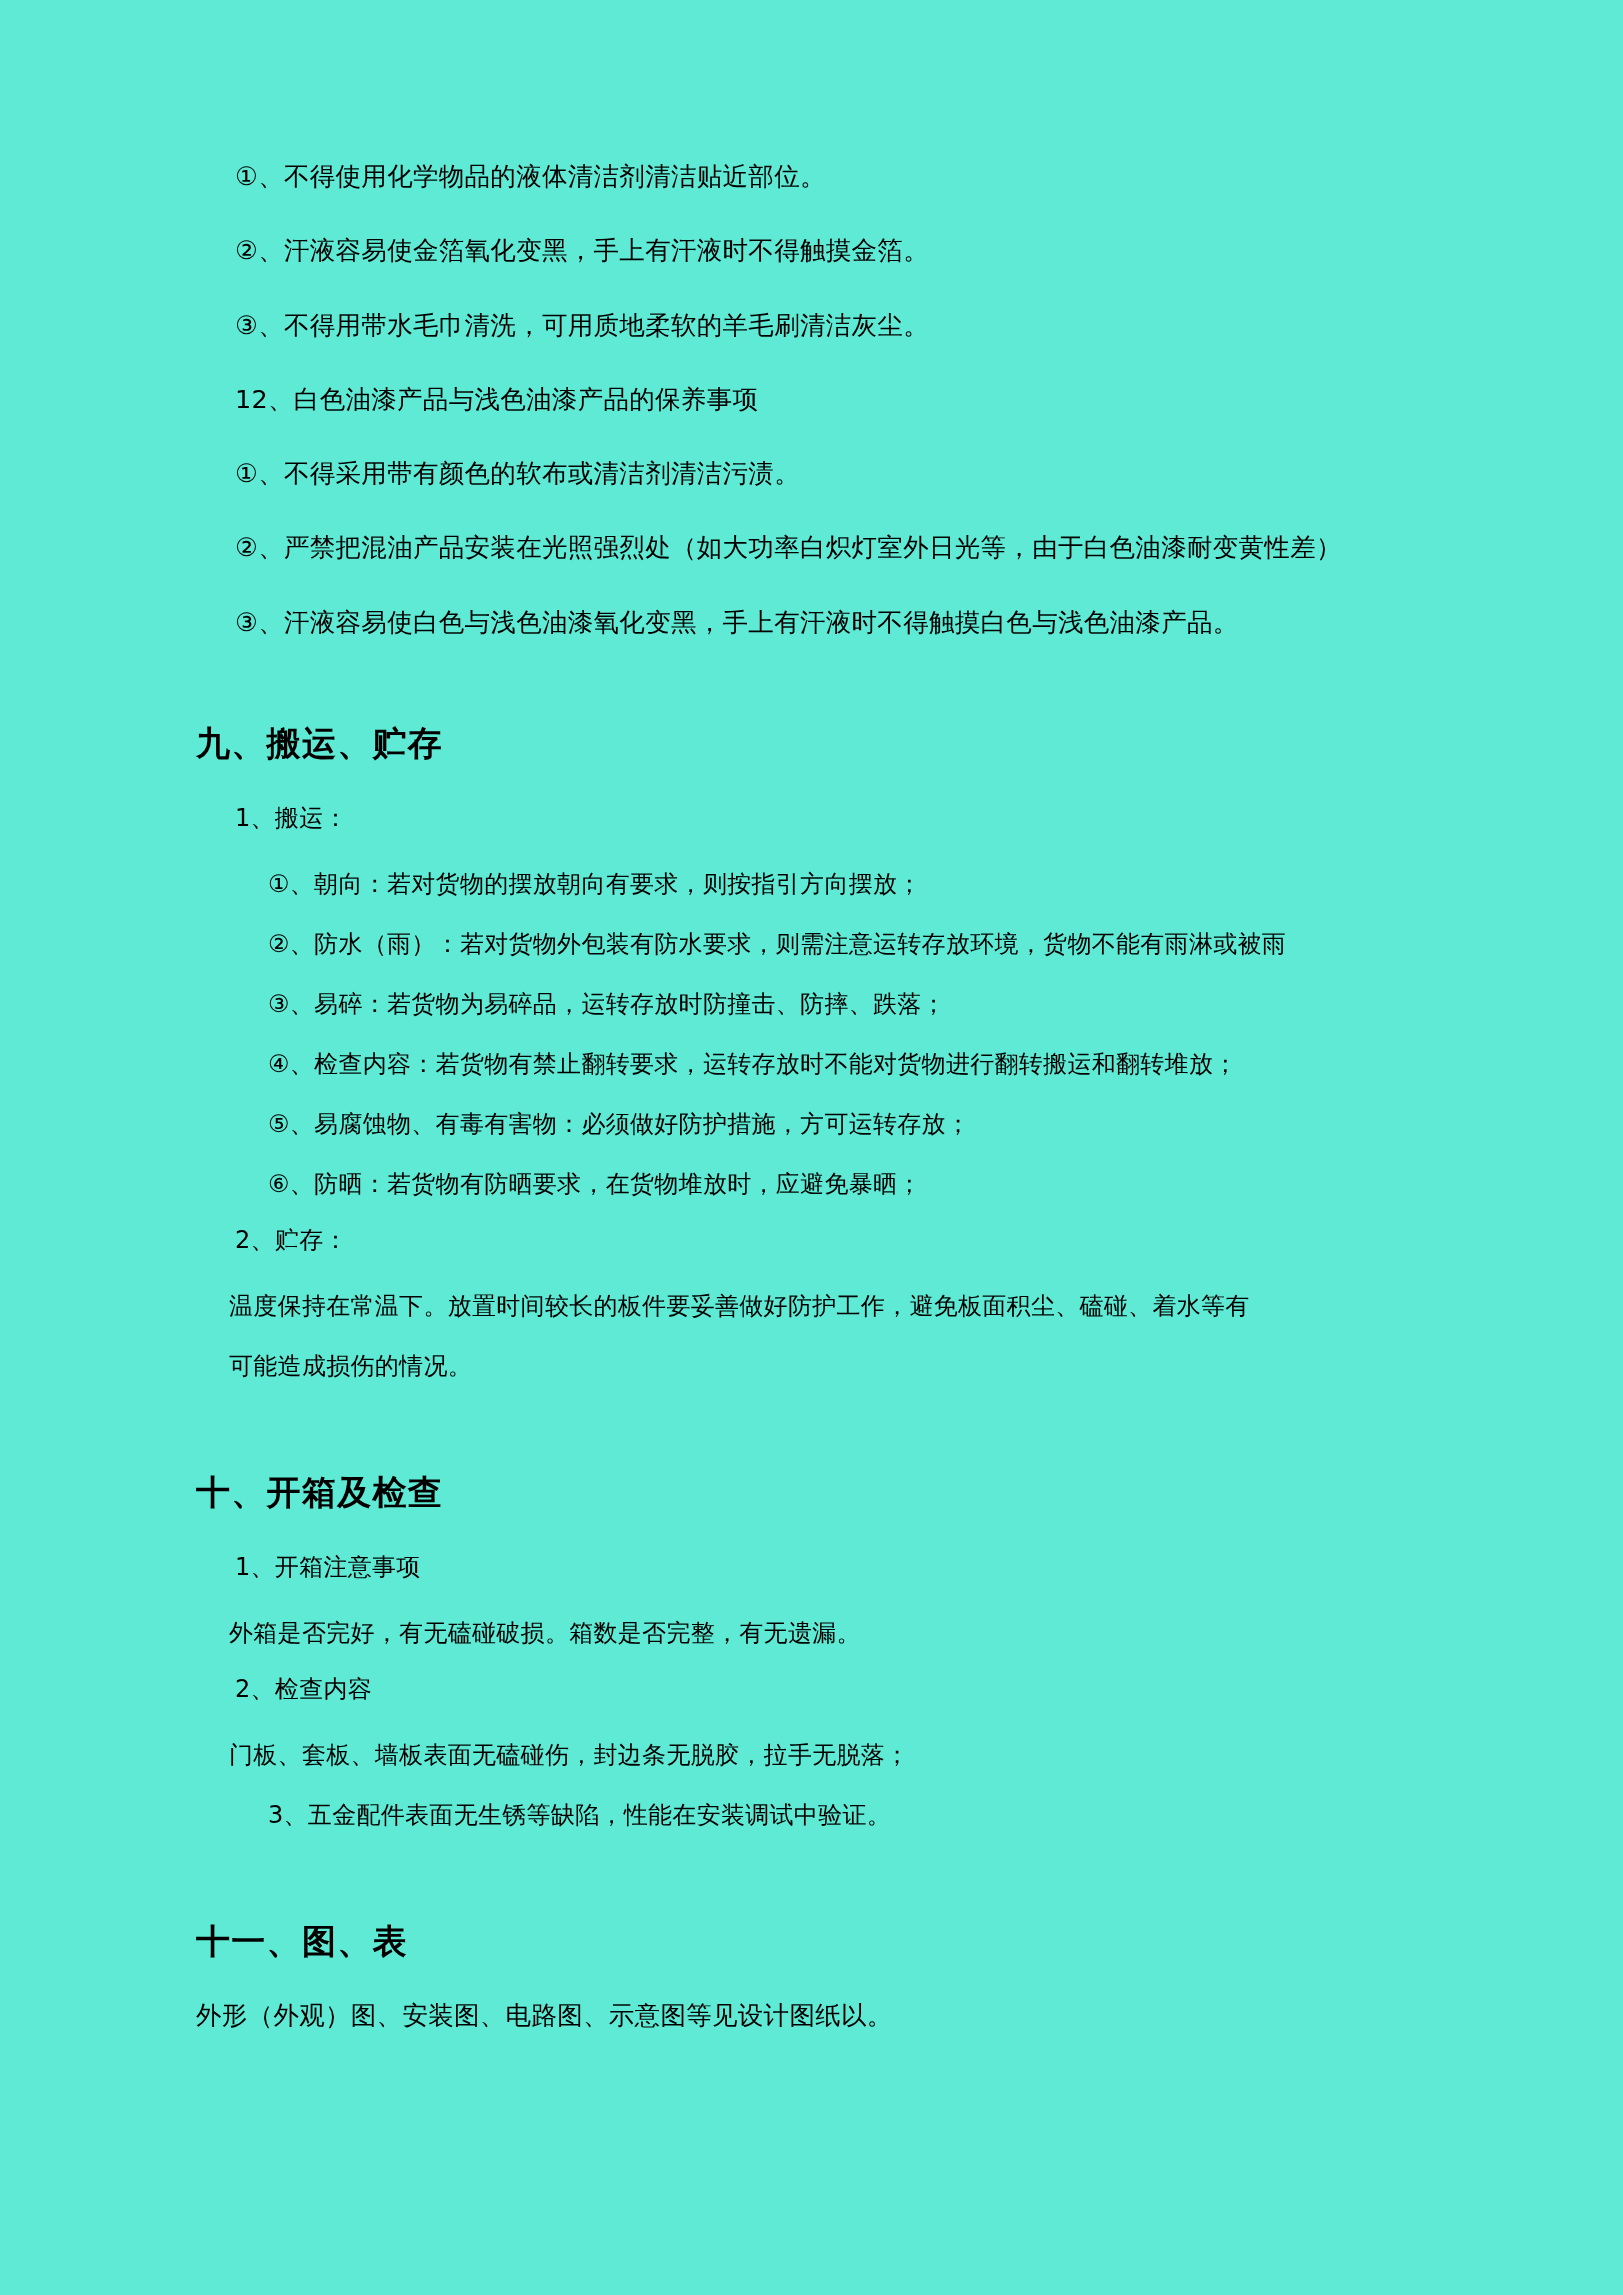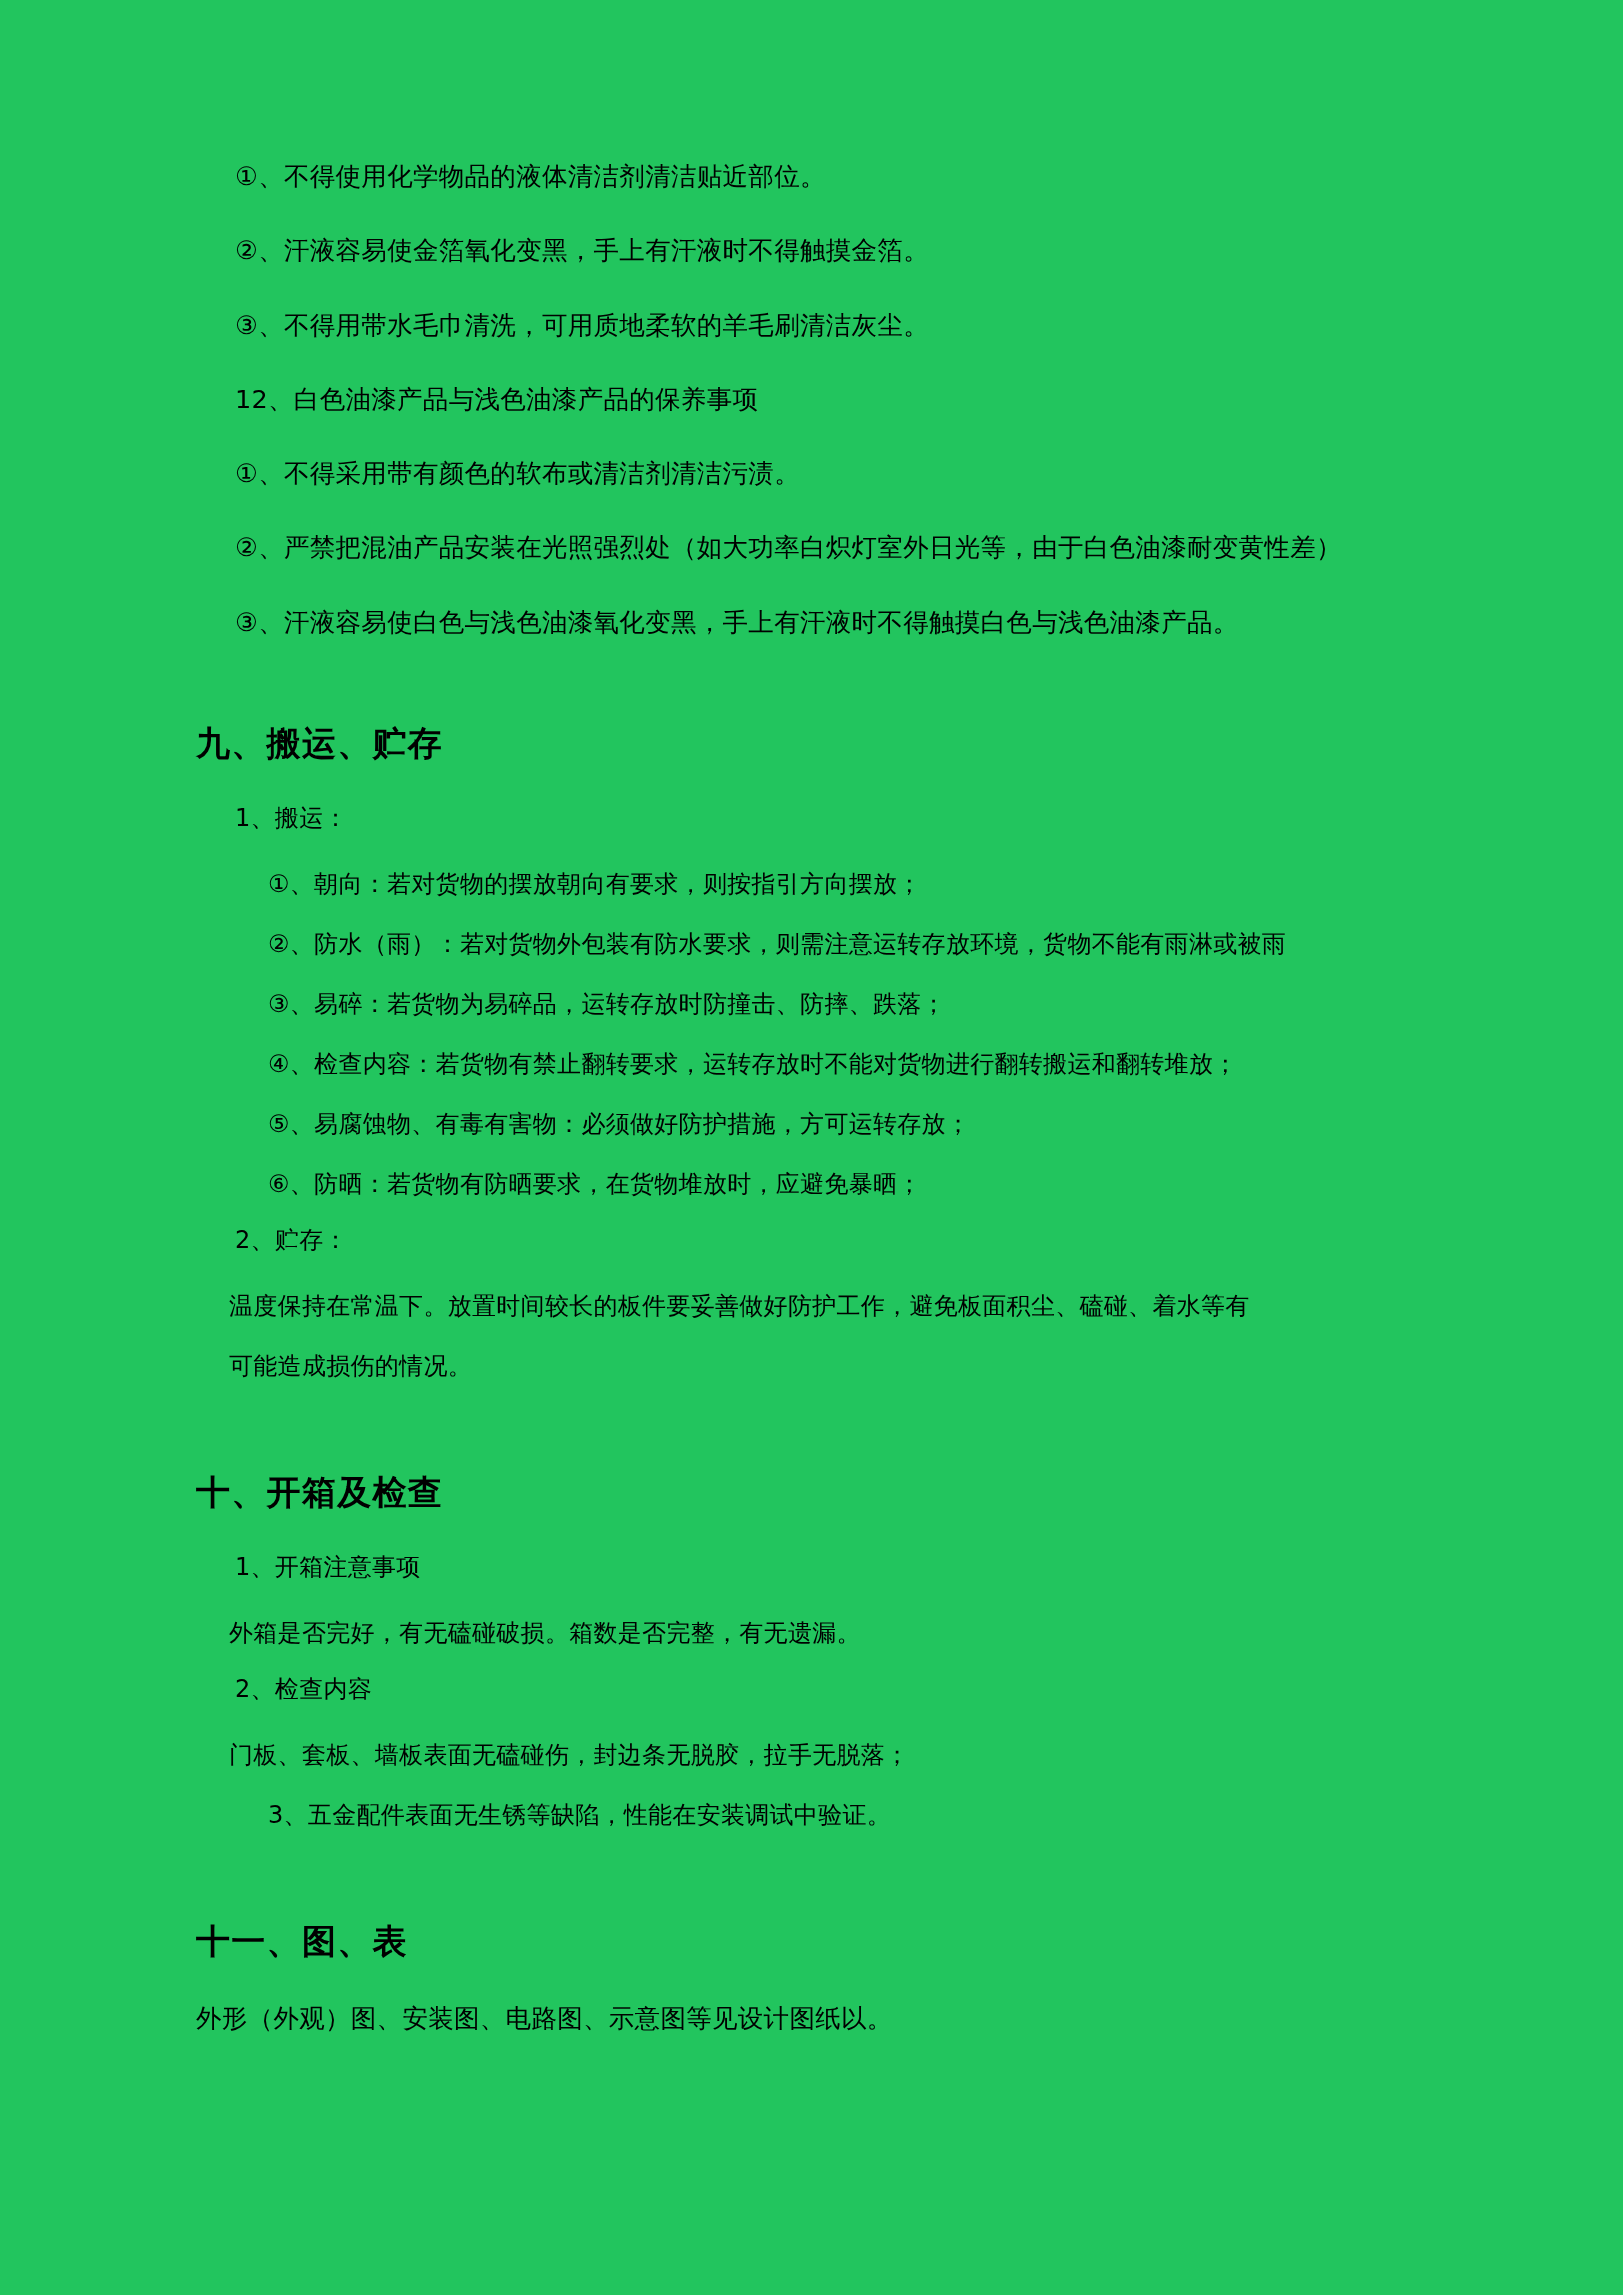--- a/index.html
+++ b/index.html
@@ -7,21 +7,21 @@
     padding: 0;
     background: #ffffff;
   }
   body {
     font-family: "DejaVu Sans", sans-serif;
   }
   .page {
     position: relative;
     width: 1623px;
     height: 2295px;
-    background: #22c55e;
+    background: #5eead4;
     box-sizing: border-box;
     padding: 157px 196px 131px 196px;
     overflow: hidden;
   }
   .doc {
     color: #000000;
     font-family: "DejaVu Sans", sans-serif;
   }
   
   .p-ind1 {
@@ -65,20 +65,21 @@
   .p-body .cont {
     display: block;
     margin-left: -39px;
   }
   .p-plain {
     font-size: 25.5px;
     line-height: 1.6;
     margin: 0 0 19.6px 0;
     padding-left: 0;
     letter-spacing: 0.3px;
+    font-family: Liberation Mono, monospace;
   }
 </style>
 </head>
 <body>
 
 <div class="page">
   <div class="doc">
 
     <p class="p-ind1">①、不得使用化学物品的液体清洁剂清洁贴近部位。</p>
     <p class="p-ind1">②、汗液容易使金箔氧化变黑，手上有汗液时不得触摸金箔。</p>

